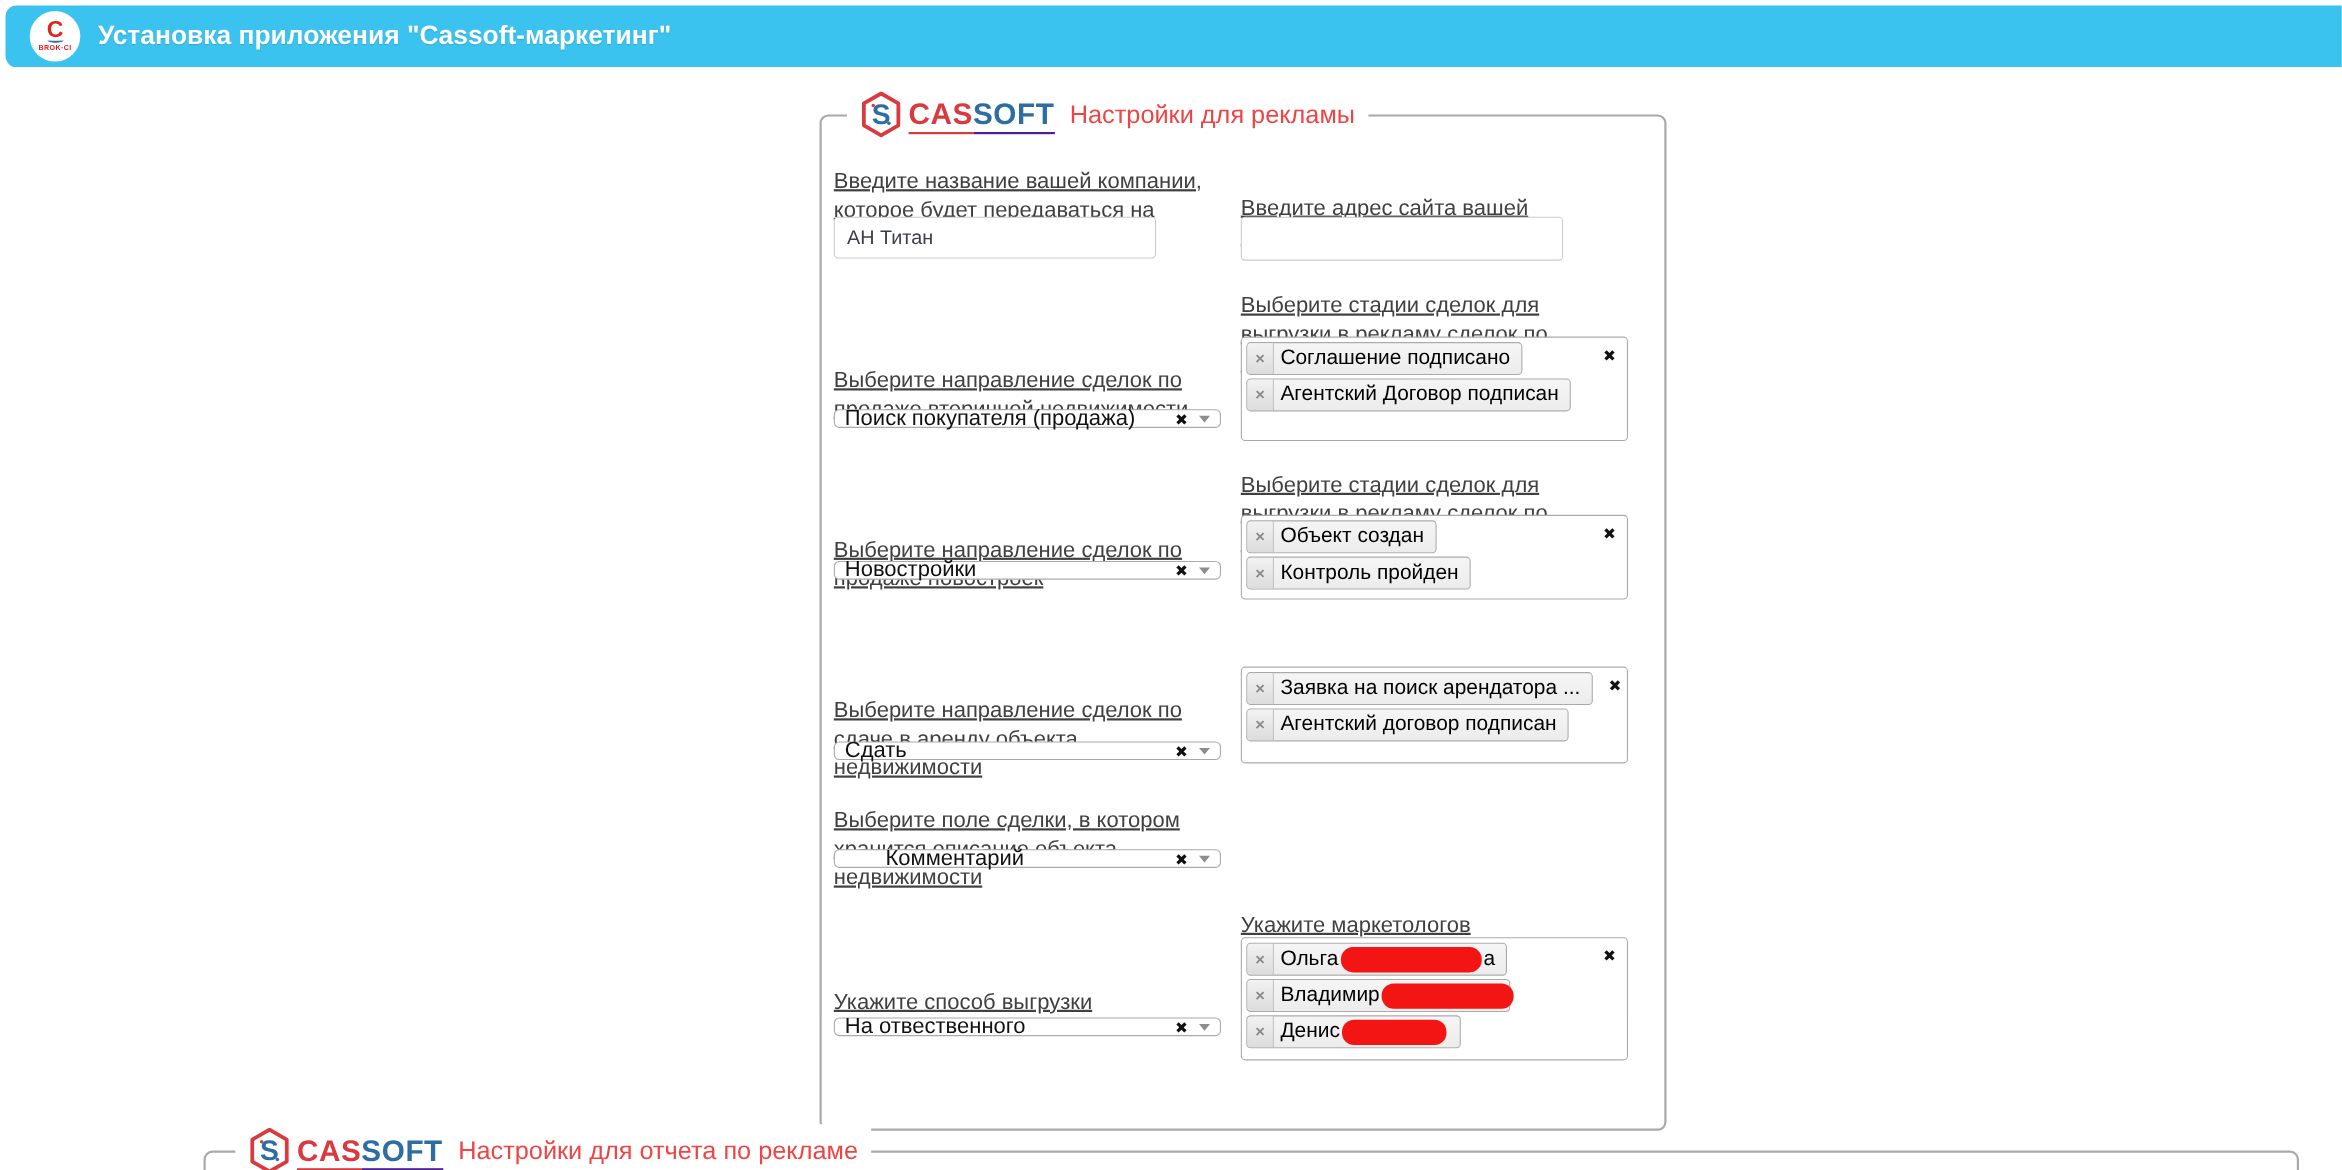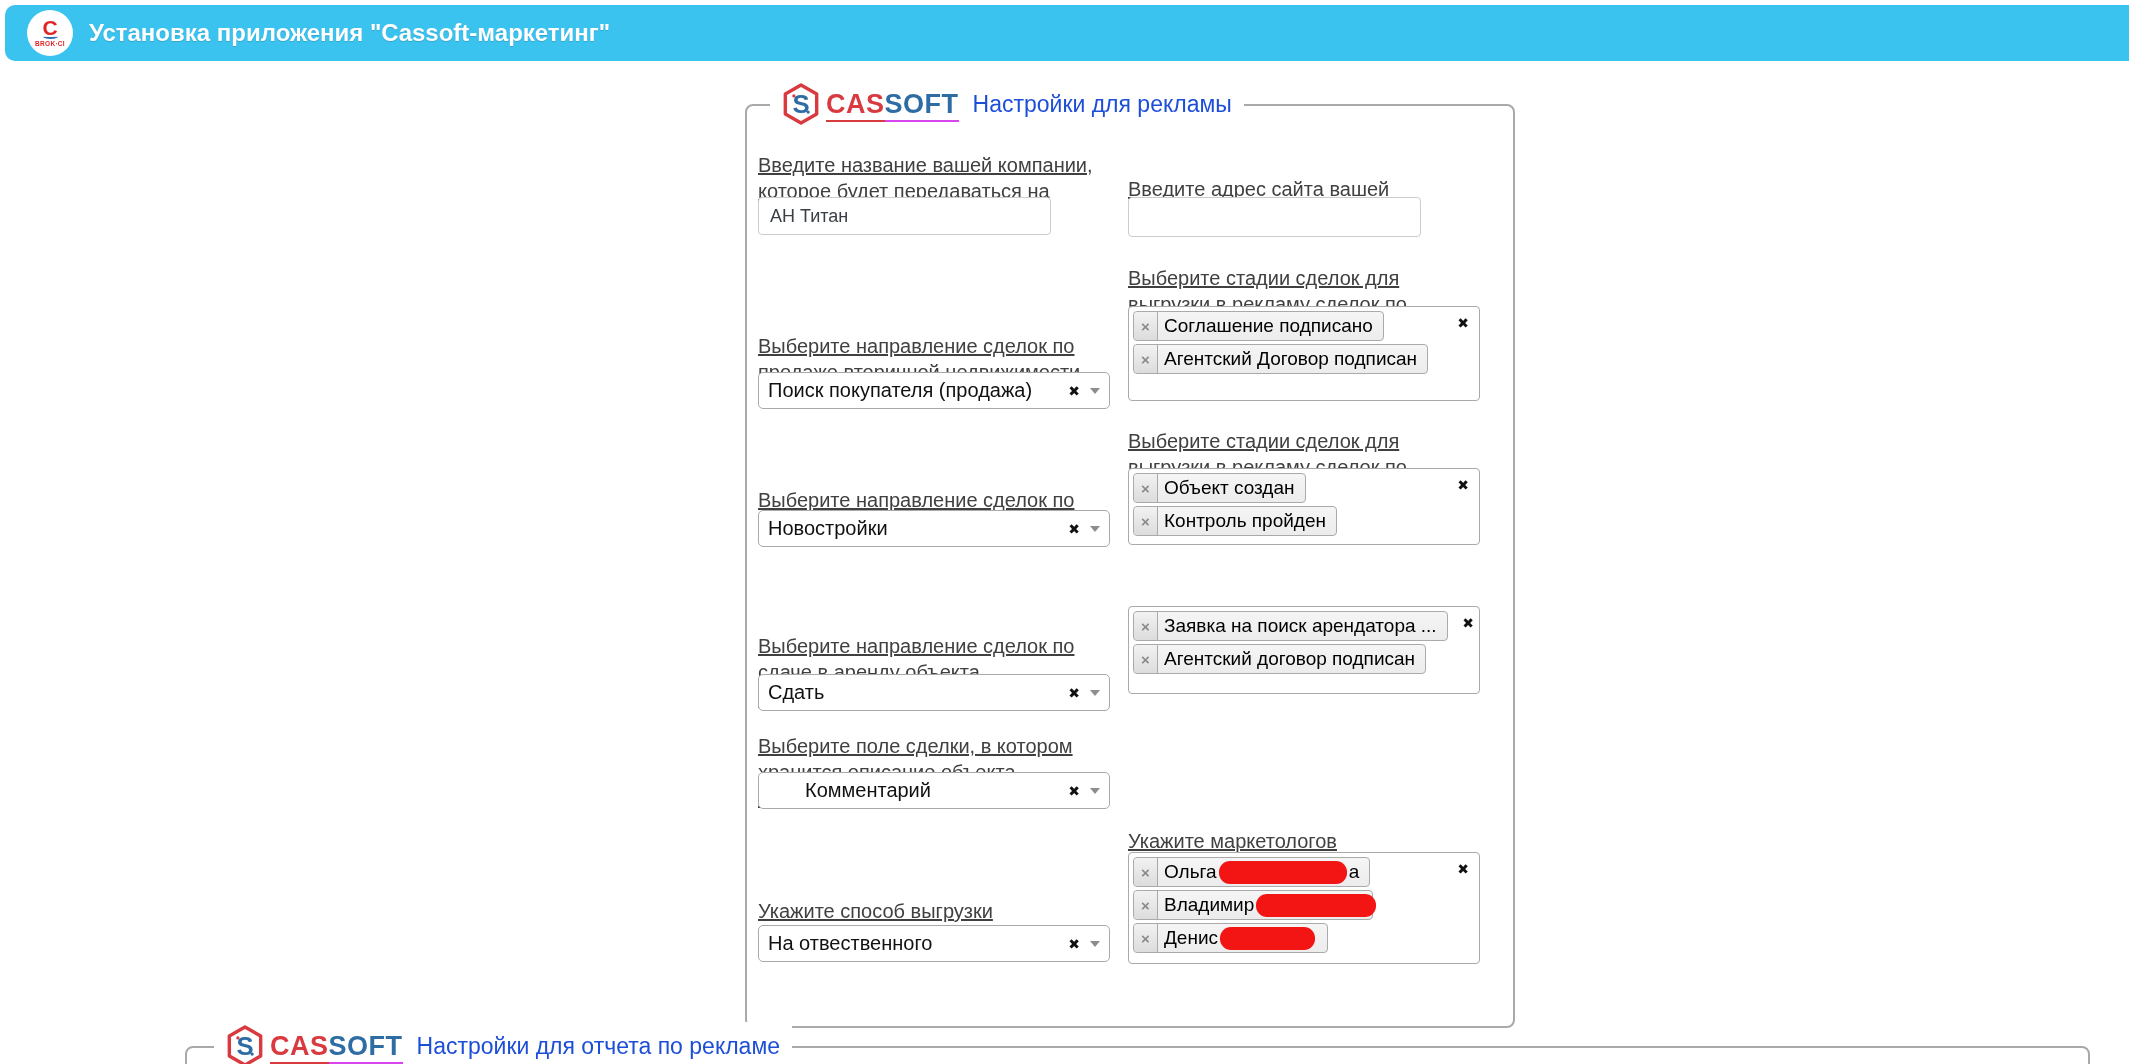--- a/index.html
+++ b/index.html
@@ -21,29 +21,29 @@
   
   .fieldset { position:absolute; border:2px solid #a9a9a9; border-radius:8px; background:#fff; }
   .fs-ads { left:745px; top:104px; width:770px; height:924px; }
   .fs-report { left:185px; top:1046px; width:1905px; height:300px; }
   .legend { position:absolute; display:flex; align-items:center; background:#fff;
     padding:0 12px; height:48px; z-index:3; }
   .legend-ads { left:770px; top:80px; }
   .legend-report { left:214px; top:1022px; }
   .wordmark { font-weight:bold; font-size:27px; letter-spacing:0.5px; margin-left:6px; white-space:nowrap; }
   .wm-cas { color:#d93a3f; border-bottom:2px solid #d93a3f; padding-bottom:1px; }
-  .wm-soft { color:#2e6da4; border-bottom:2px solid #d946ef; padding-bottom:1px; }
-  .legend-text { font-size:23px; color:#1d4ed8; margin-left:14px; white-space:nowrap; }
+  .wm-soft { color:#2e6da4; border-bottom:2px solid #4c1d95; padding-bottom:1px; }
+  .legend-text { font-size:23px; color:#ef4444; margin-left:14px; white-space:nowrap; }
 
   
   .field-label { position:absolute; width:352px; font-size:20px; line-height:1.3; color:#404040;text-decoration:underline; }
   .text-input { position:absolute; width:293px; height:38px; border:1px solid #ccc; border-radius:4px;
     background:#fff; font-family:inherit; font-size:18px; color:#3a3f46; padding:0 11px; outline:none; }
 
-  .sel { position:absolute; width:352px; height:37px; border:1px solid #aaa; border-radius:5px;
+  .sel { position:absolute; width:352px; height:17px; border:1px solid #aaa; border-radius:5px;
     background:#fff; display:flex; align-items:center; padding:0 9px; cursor:pointer; }
   .sel-val { font-size:20px; color:#111; white-space:nowrap; overflow:hidden; }
   .sel-clear { margin-left:auto; font-size:14px; font-weight:bold; color:#111; line-height:1; }
   .sel-caret { width:0; height:0; border-left:5px solid transparent; border-right:5px solid transparent;
     border-top:6px solid #8d8d8d; margin-left:10px; }
 
   .ms { position:absolute; width:352px; border:1px solid #aaa; border-radius:4px; background:#fff;
     padding:1px 3px; cursor:text; }
   .ms-clear { position:absolute; right:10px; top:9px; font-size:14px; font-weight:bold; color:#111;
     line-height:1; z-index:2; }

